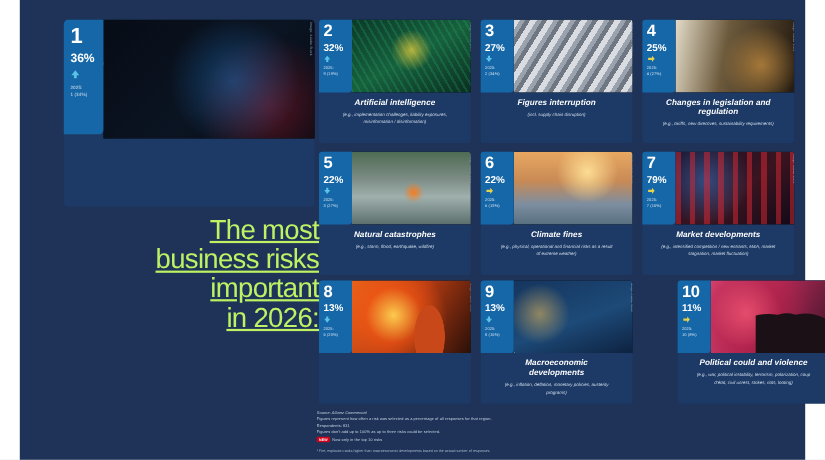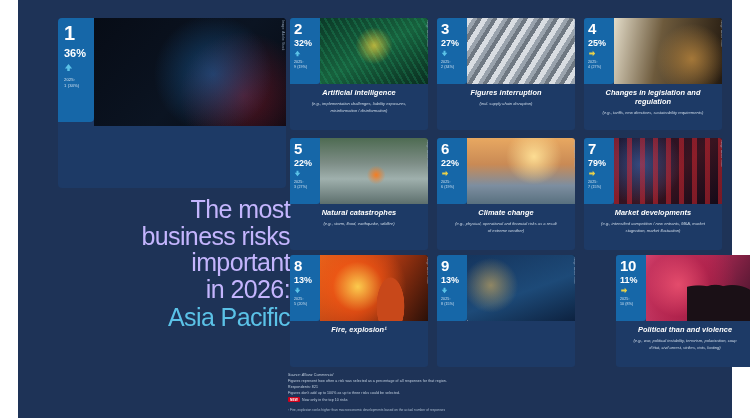--- a/index.html
+++ b/index.html
@@ -118,22 +118,22 @@
   .hero .credit { font-size: 3px; right: 1px; }
 
   
   #headline {
     position: absolute;
     left: 34px; top: 196px;
     width: 238px;
     text-align: right;
   }
   #headline .line {
-    font-size: 25px; font-weight: normal; color: #c4b5fd;
-    line-height: 1.06; letter-spacing: -0.6px;
+    font-size: 25px; font-weight: normal; color: #bef264;
+    line-height: 1.06; letter-spacing: -0.6px; text-decoration: underline;
   }
   #headline .region {
     font-size: 25px; color: #5bc2e7;
     line-height: 1.12; letter-spacing: -0.6px;
     margin-top: 1px;
   }
 
   
   #notes {
     position: absolute;
@@ -349,21 +349,21 @@
           </svg>
       </div>
       <div class="prior">2025:</div>
       <div class="prior">6 (19%)</div>
     </div>
     <div class="photo">
       <div class="ph ph-climate"></div>
       <div class="credit">Image: Adobe Stock</div>
     </div>
     <div class="caption">
-      <div class="title">Climate change</div>
+      <div class="title">Climate fines</div>
       <div class="sub">(e.g., physical, operational and financial risks as a result of extreme weather)</div>
     </div>
   </div>
 
   <div class="card" style="left:566px; top:138px;">
     <div class="badge">
       <div class="rank">7</div>
       <div class="pct">79%</div>
       <div class="arrow">
         <svg width="8" height="7" viewBox="0 0 10 10">
@@ -394,41 +394,41 @@
       </div>
       <div class="prior">2025:</div>
       <div class="prior">5 (20%)</div>
     </div>
     <div class="photo">
       <div class="ph ph-fire">
           <div class="figure"></div>
         </div>
       <div class="credit">Image: Adobe Stock</div>
     </div>
-    <div class="caption">
-      <div class="title">Fire, explosion¹</div>
-      <div class="sub"></div>
-    </div>
   </div>
 
   <div class="card" style="left:419px; top:255px;">
     <div class="badge">
       <div class="rank">9</div>
       <div class="pct">13%</div>
       <div class="arrow">
         <svg width="7" height="7" viewBox="0 0 10 10">
             <path d="M5 9 L1 4 H3.6 V1 H6.4 V4 H9 Z" fill="#5bc2e7"></path>
           </svg>
       </div>
       <div class="prior">2025:</div>
       <div class="prior">8 (15%)</div>
     </div>
     <div class="photo">
       <div class="ph ph-macro"></div>
       <div class="credit">Image: Adobe Stock</div>
+    </div>
+    <div class="caption">
+      <div class="title">Macroeconomic developments</div>
+      <div class="sub">(e.g., inflation, deflation, monetary policies, austerity programs)</div>
     </div>
   </div>
 
   <div class="card" style="left:598px; top:255px;">
     <div class="badge">
       <div class="rank">10</div>
       <div class="pct">11%</div>
       <div class="arrow">
         <svg width="8" height="7" viewBox="0 0 10 10">
             <path d="M1 3.6 H6 V1 L9.5 5 L6 9 V6.4 H1 Z" fill="#e8d14a"></path>
@@ -437,31 +437,30 @@
       <div class="prior">2025:</div>
       <div class="prior">10 (8%)</div>
     </div>
     <div class="photo">
       <div class="ph ph-political">
           <div class="silhouettes"></div>
         </div>
       <div class="credit">Image: Adobe Stock</div>
     </div>
     <div class="caption">
-      <div class="title">Political than and violence</div>
+      <div class="title">Political could and violence</div>
       <div class="sub">(e.g., war, political instability, terrorism, polarization, coup d'état, civil unrest, strikes, riots, looting)</div>
     </div>
   </div>
 
   <div id="headline">
     <div class="line">The most</div>
     <div class="line">business risks</div>
     <div class="line">important</div>
     <div class="line">in 2026:</div>
-    <div class="region">Asia Pacific</div>
   </div>
 
   <div id="notes">
     <div class="n src">Source: Allianz Commercial</div>
     <div class="n">Figures represent how often a risk was selected as a percentage of all responses for that region.</div>
     <div class="n">Respondents: 821</div>
     <div class="n">Figures don't add up to 100% as up to three risks could be selected.</div>
     <div class="newline">
       <span class="newbadge">NEW</span>
       <span class="n">Now only in the top 10 risks</span>

